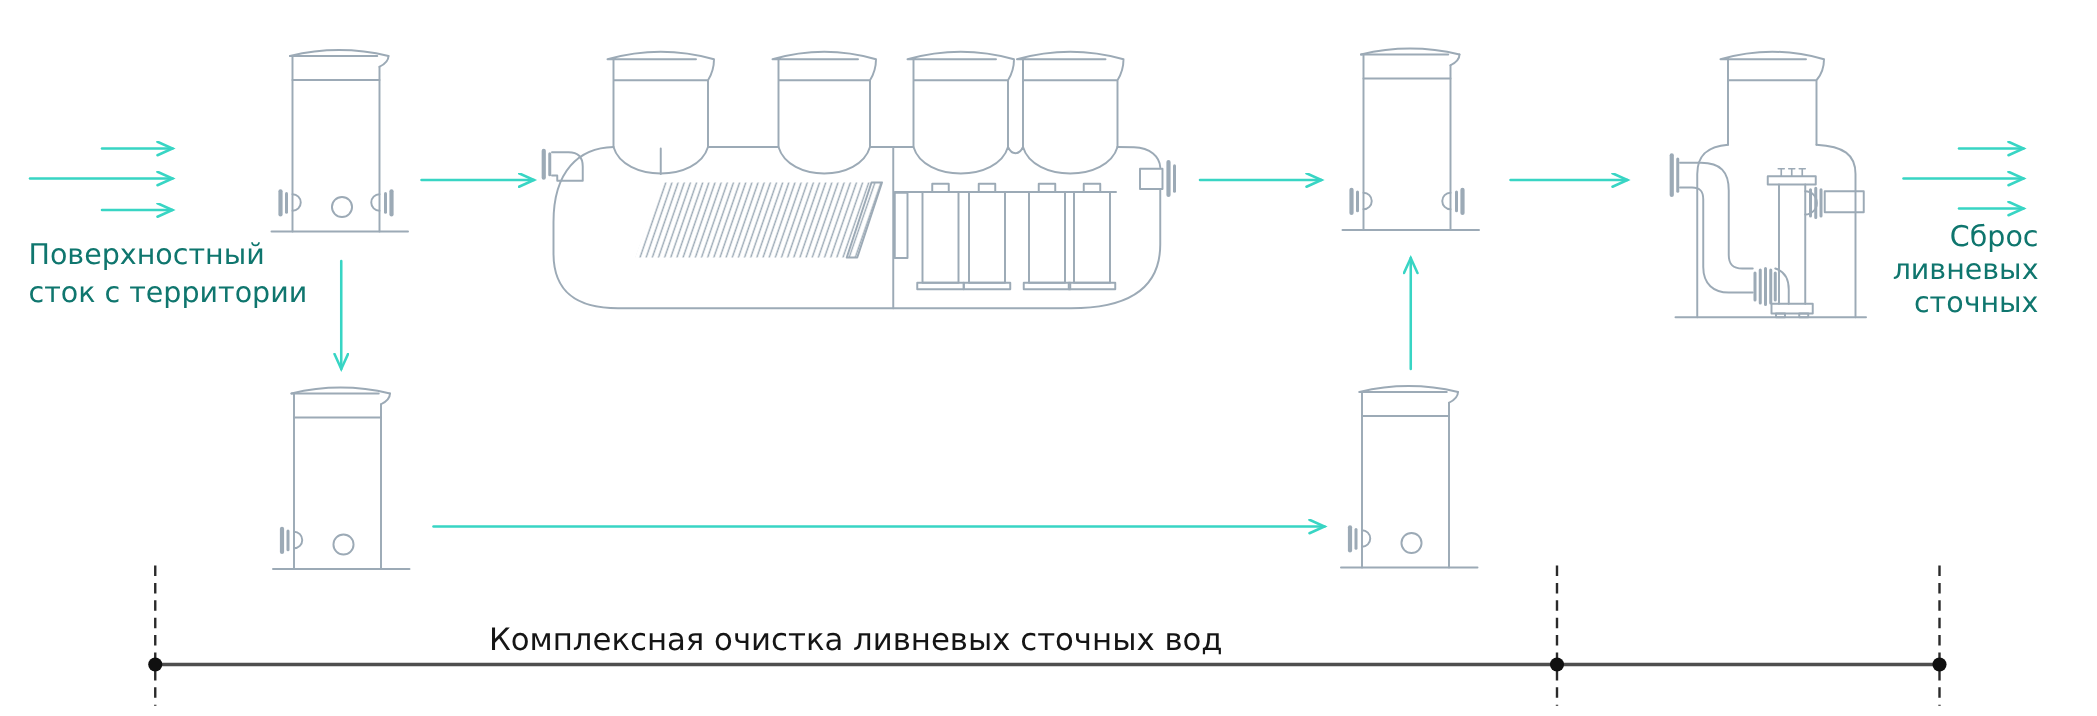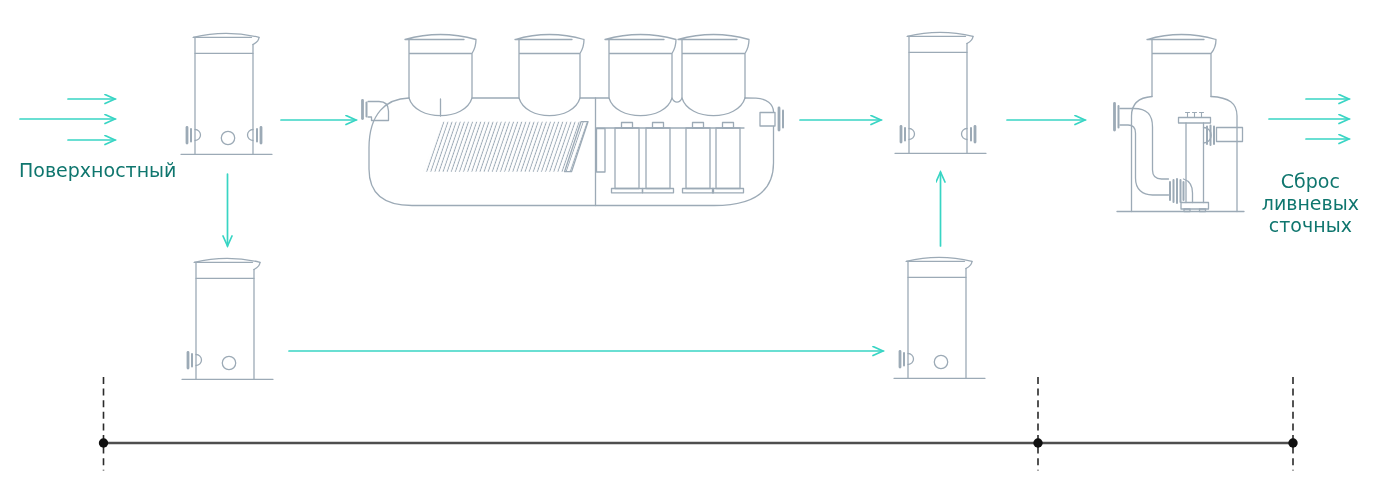--- a/index.html
+++ b/index.html
@@ -2,21 +2,21 @@
 <html><head>
 <meta charset="utf-8">
 <style>
   html,body{margin:0;padding:0;background:#ffffff}
   .canvas{position:relative;width:1398px;height:477px;background:#ffffff;overflow:hidden;
           font-family:"DejaVu Sans","Liberation Sans",sans-serif;color:#151515}
   .canvas svg{position:absolute;left:0;top:0}
   .lbl{position:absolute;color:#0f766e}
   .lbl span{display:block}
   .lbl-inflow{left:19px;top:158px;font-size:19px;line-height:24.7px;text-align:left}
-  .lbl-outflow{right:39px;top:171px;font-size:19px;line-height:21.8px;text-align:center}
+  .lbl-outflow{right:39px;top:148px;font-size:19px;line-height:21.8px;text-align:right}
   .lbl-stage{top:414px;font-size:20.5px;line-height:25px;text-align:center;position:absolute}
   .lbl-stage-treatment{left:103px;width:935px}
   .lbl-stage-disinfection{left:1038px;width:255px}
   .eq{fill:none;stroke:#9caab6;stroke-width:1.3;stroke-linecap:round;stroke-linejoin:round}
   .eq1{fill:none;stroke:#9caab6;stroke-width:1.1;stroke-linecap:round}
   .eq2{fill:none;stroke:#9caab6;stroke-width:2;stroke-linecap:round}
   .eq3{fill:none;stroke:#9caab6;stroke-width:2.8;stroke-linecap:round}
   .teal{fill:none;stroke:#38d5c4;stroke-width:1.7;stroke-linecap:round}
   .axisline{fill:none;stroke:#4e4e4e;stroke-width:2.3}
   .dashline{fill:none;stroke:#2a2a2a;stroke-width:1.6;stroke-dasharray:7 4.6}
@@ -192,23 +192,25 @@
     <path class="dashline" d="M103.5,377 V470.5 M1038,377 V470.5 M1293,377 V470.5"></path>
     <path class="axisline" d="M103.5,443 H1293"></path>
     <circle class="dot" cx="103.5" cy="443" r="4.7"></circle>
     <circle class="dot" cx="1038" cy="443" r="4.7"></circle>
     <circle class="dot" cx="1293" cy="443" r="4.7"></circle>
   </g>
 </svg>
 
 <div class="lbl lbl-inflow">
   <span>Поверхностный</span>
+  <span>сток с территории</span>
 </div>
 
 <div class="lbl lbl-outflow">
   <span>Сброс</span>
   <span>ливневых</span>
   <span>сточных</span>
 </div>
 
+<div class="lbl-stage lbl-stage-treatment">Комплексная очистка ливневых сточных вод</div>
 
 
 </div>
 
 </body></html>

